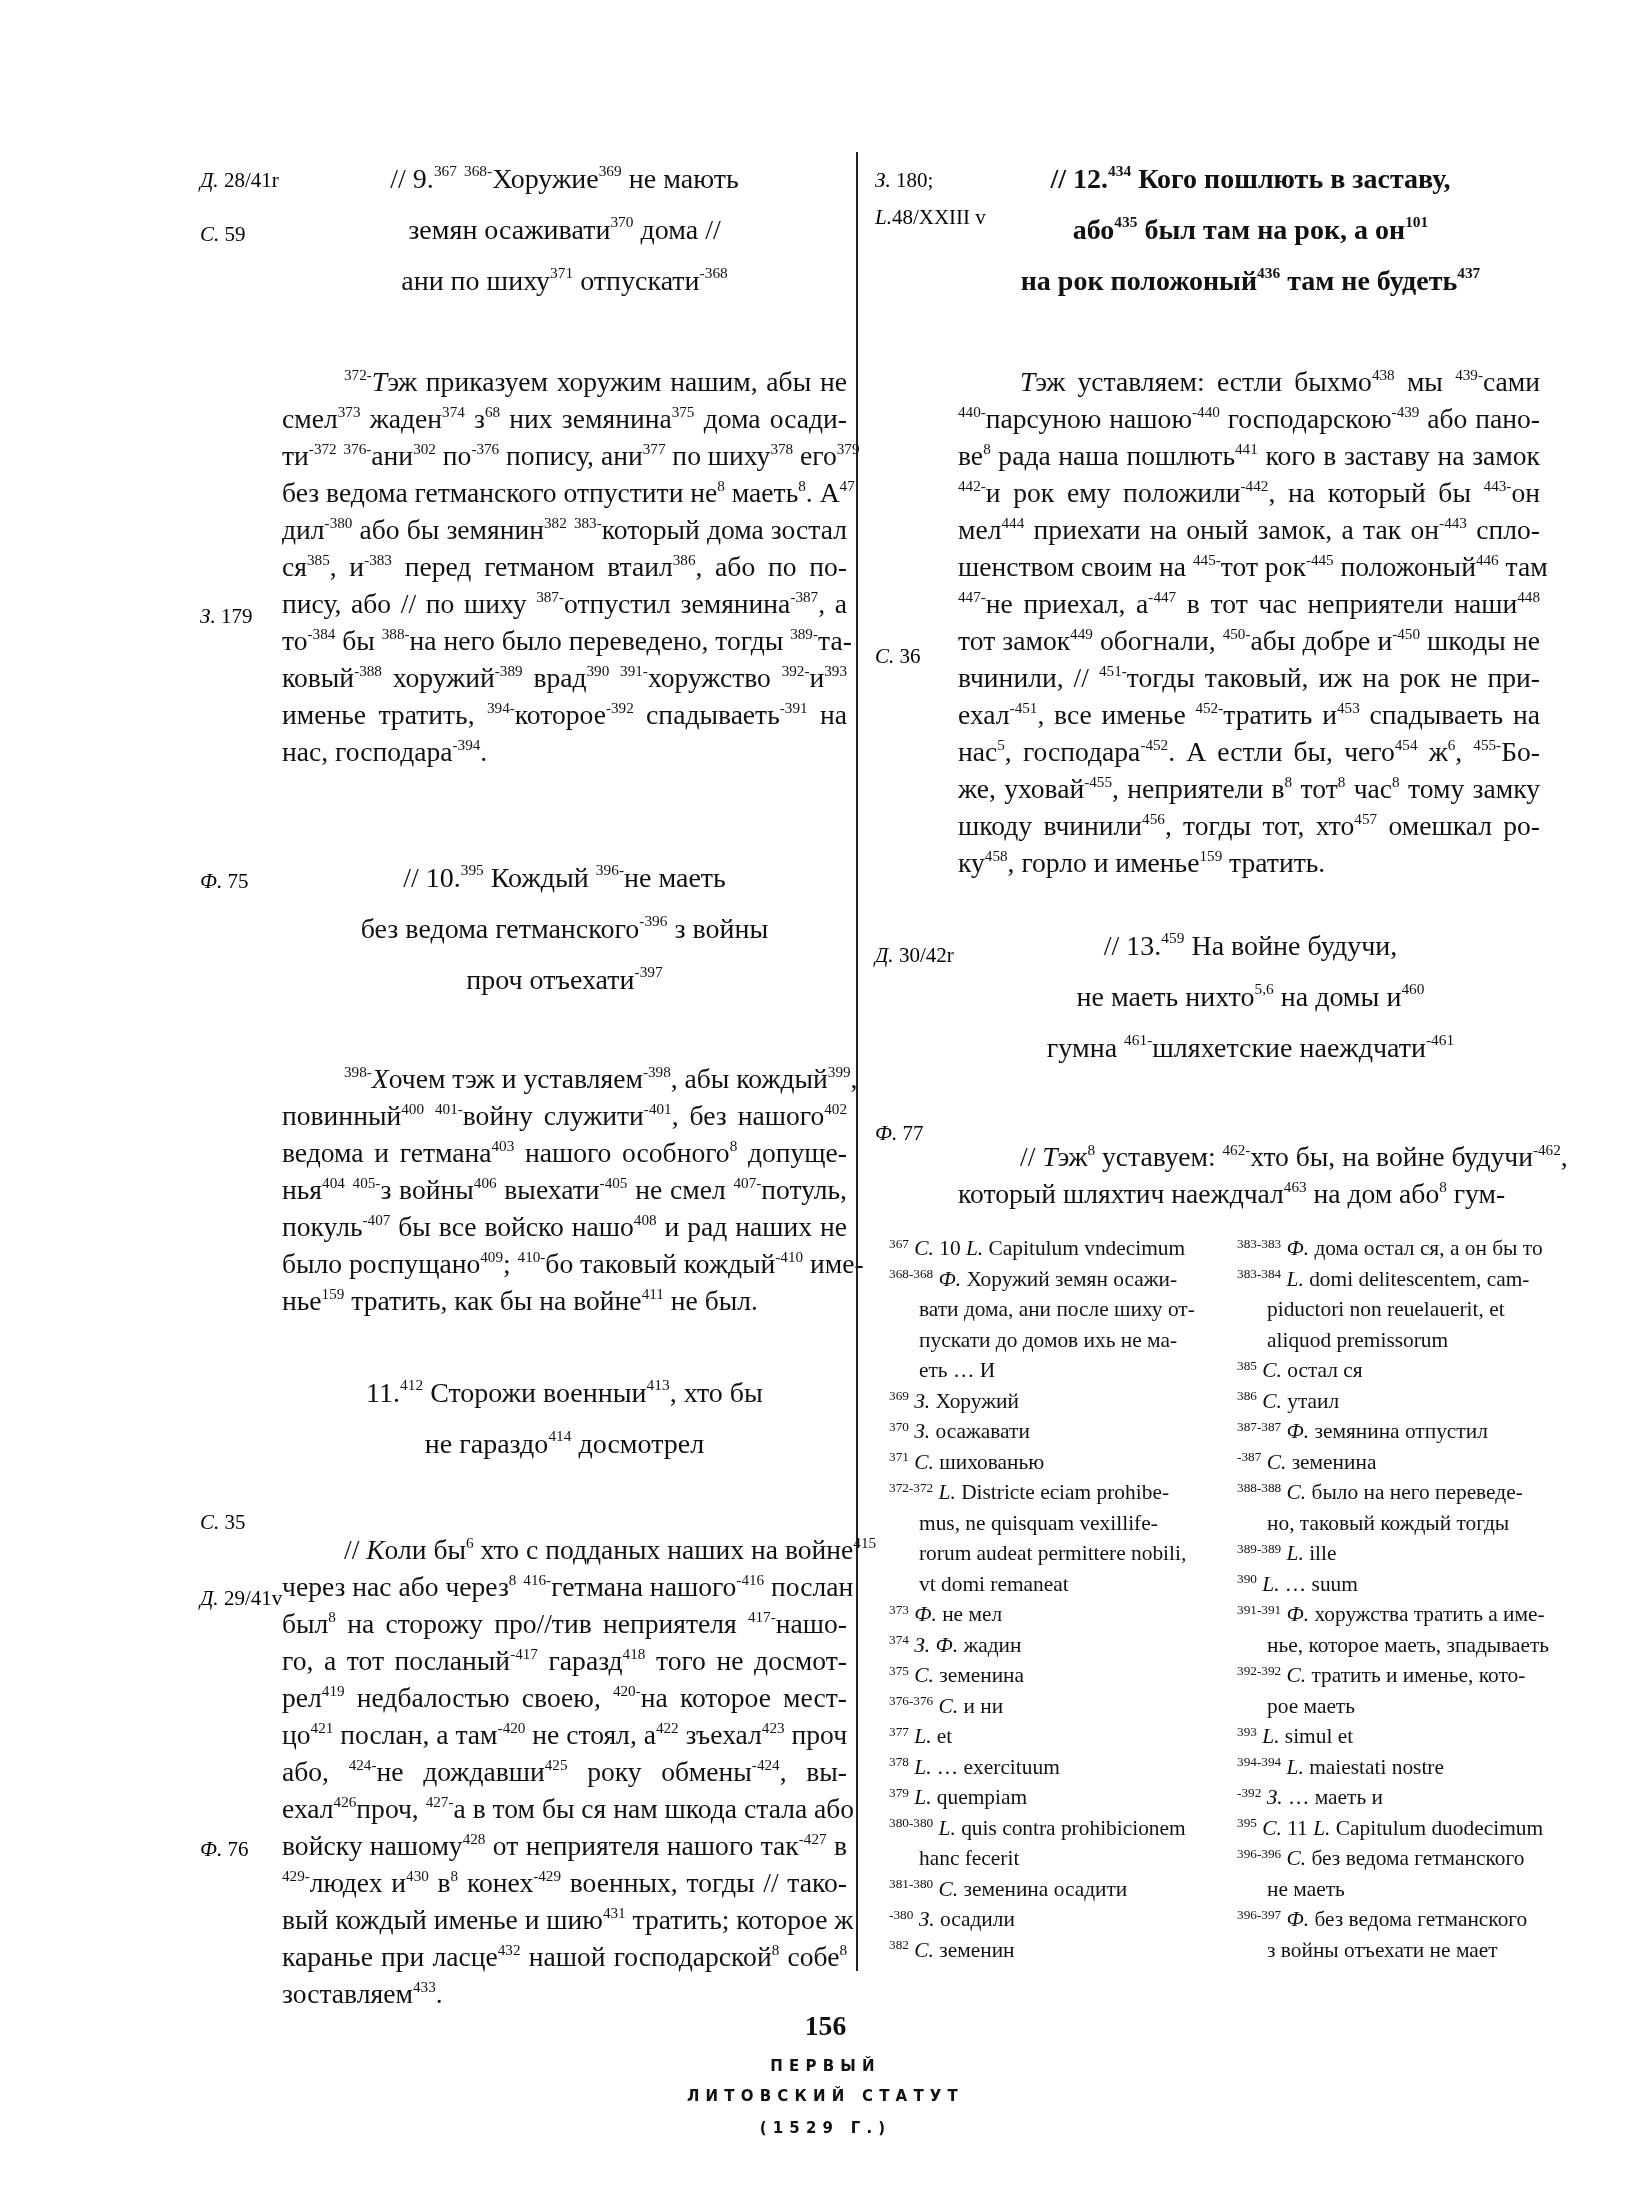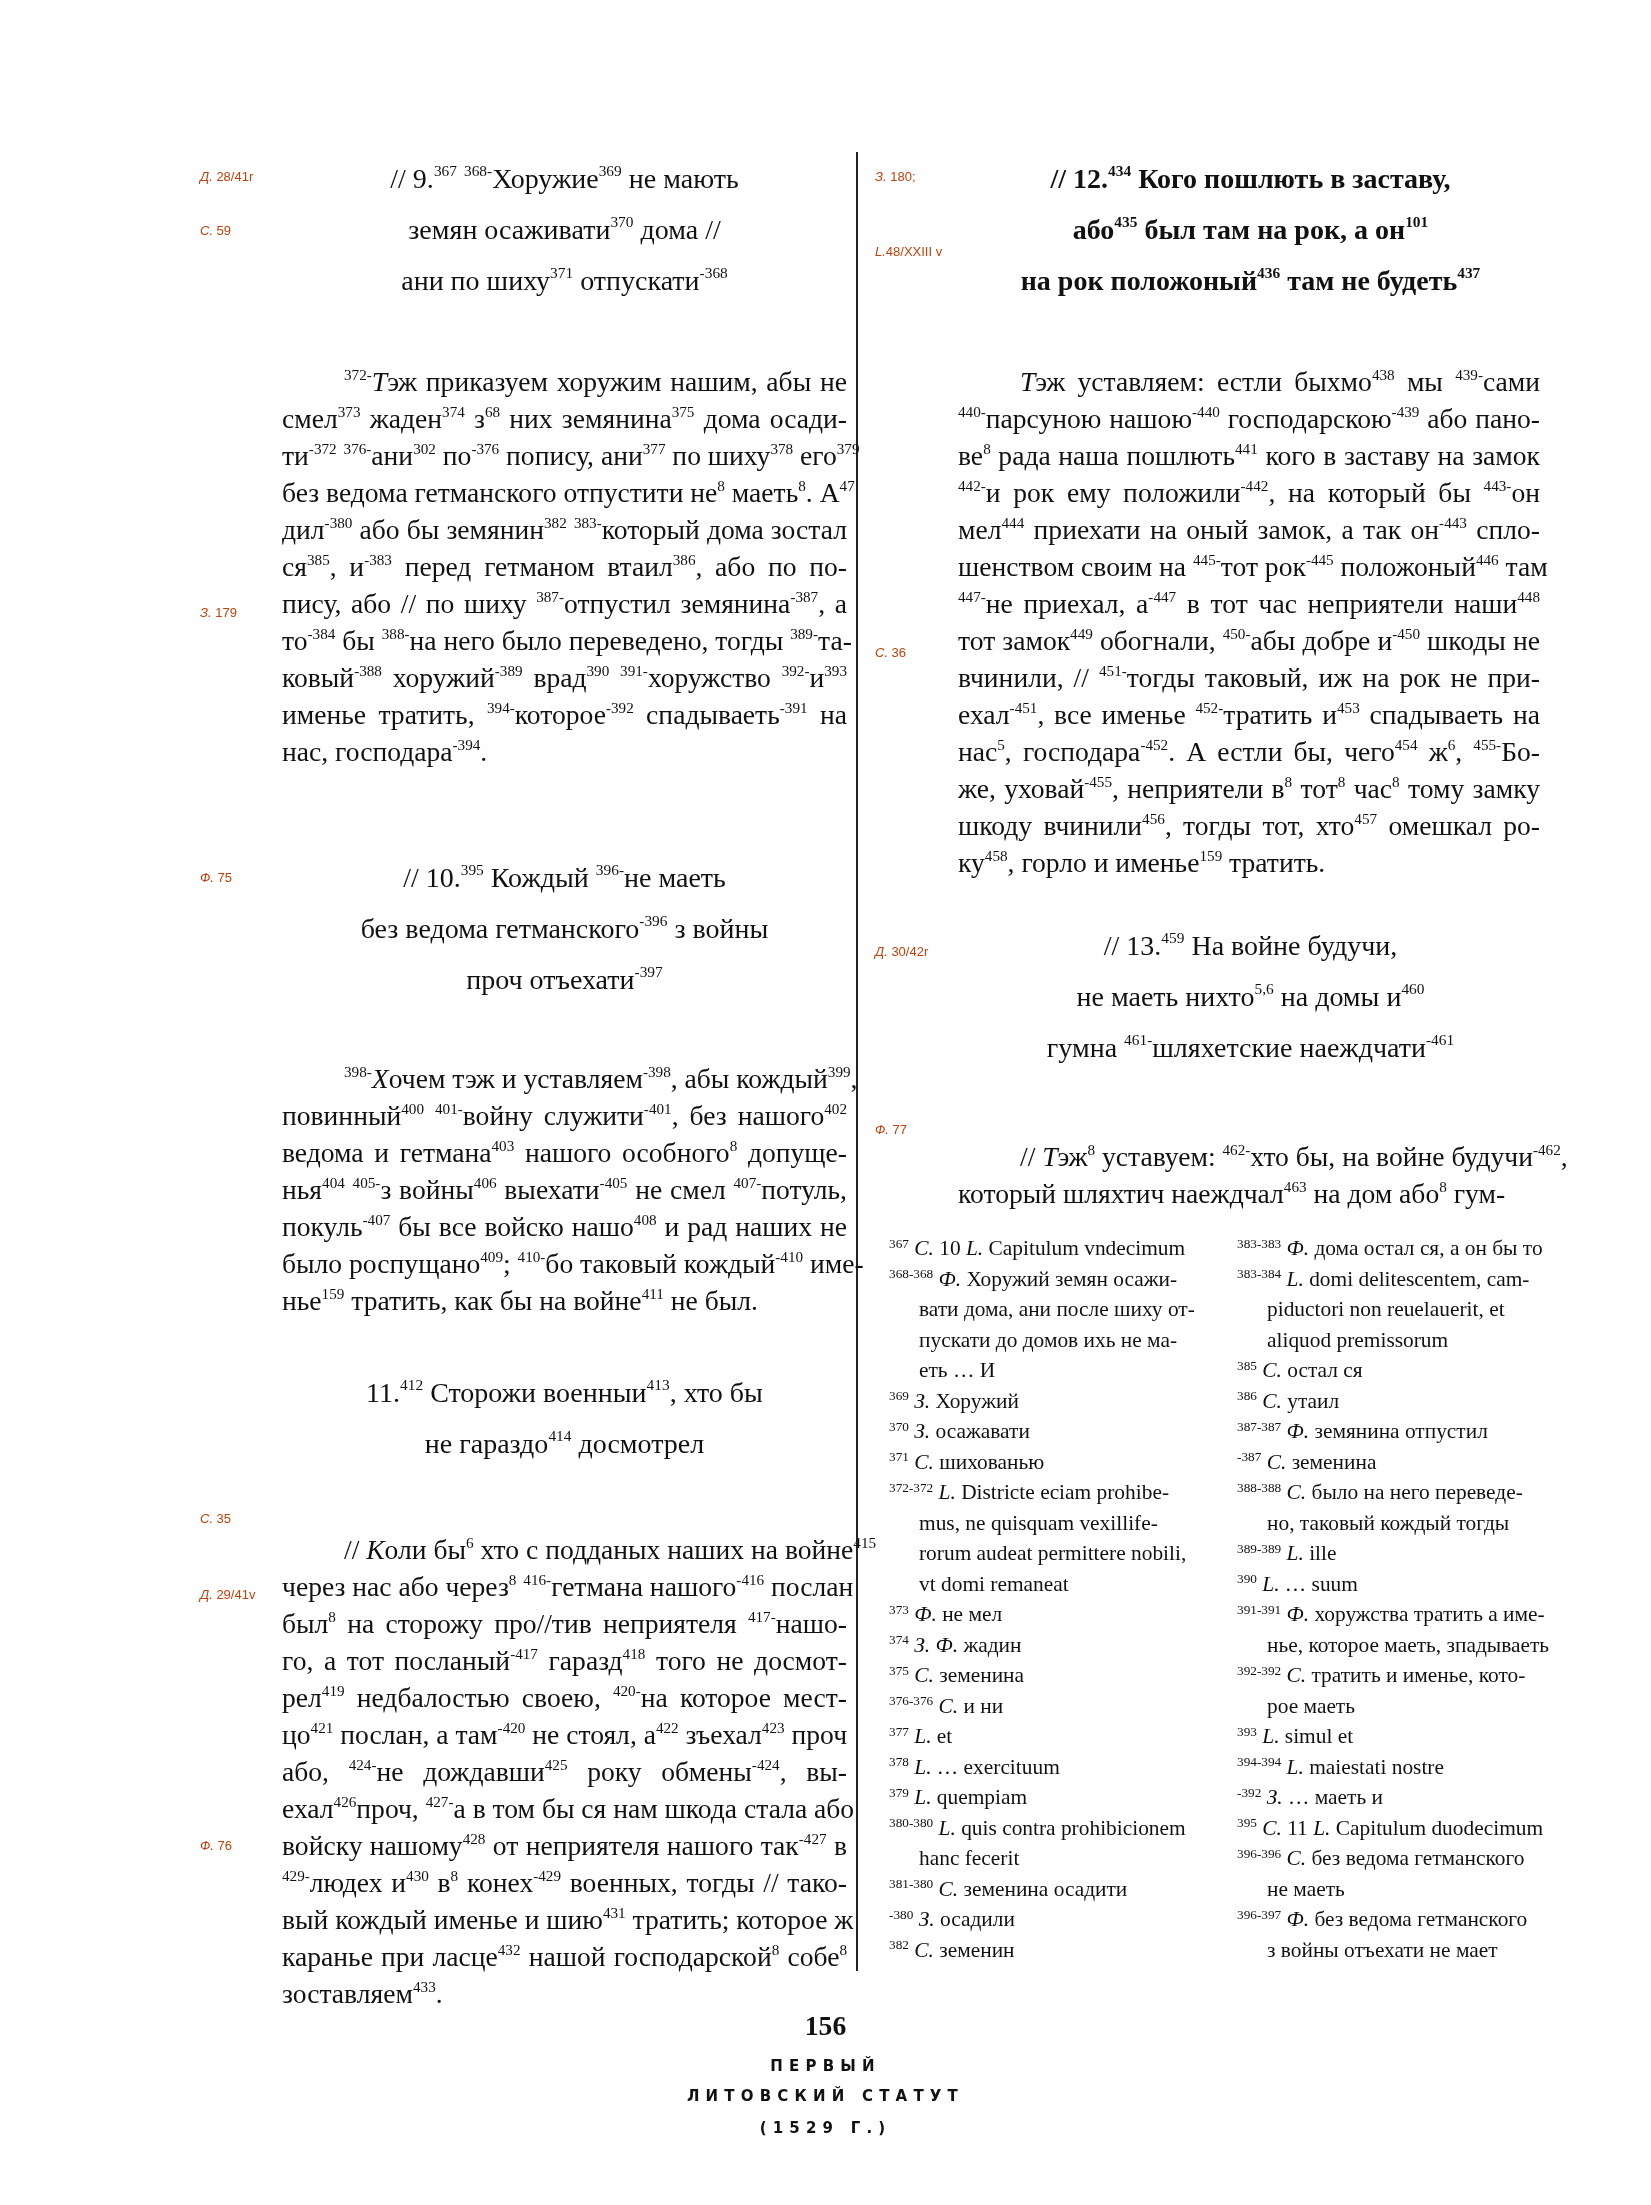--- a/index.html
+++ b/index.html
@@ -1,21 +1,21 @@
 <!DOCTYPE html>
 <html style="font-size:11px"><head>
 <meta charset="utf-8">
 <style>
   html, body { margin:0; padding:0; background:#ffffff; }
   body { width:1651px; height:2205px; position:relative; overflow:hidden;
          font-family:"Liberation Serif", "DejaVu Serif", serif; color:#111; }
   .page { position:absolute; left:0; top:0; width:1651px; height:2205px; background:#fff; }
   .divider { position:absolute; left:856px; top:152px; width:2.1px; height:1819px; background:#222; }
 
-  .margin-note { position:absolute; font-size:13px; line-height:1; font-family:Liberation Sans, sans-serif; color:#c2410c; white-space:nowrap; }
+  .margin-note { position:absolute; font-size:21px; line-height:1; font-family:Liberation Serif, serif; color:#000000; white-space:nowrap; }
   .margin-note i { font-style:italic; }
 
   .heading { position:absolute; text-align:center; font-size:28px; line-height:51px; font-family:"Liberation Sans Narrow","Liberation Serif", serif; }
   .heading .ln { display:block; white-space:nowrap; }
 
   .para { position:absolute; font-size:27.6px; line-height:37px; text-align:justify; text-align-last:left;margin-top:27px; }
   .para .ln { display:block; white-space:nowrap; text-align:justify; text-align-last:justify; }
   .para .ln.last { text-align-last:left; }
   .para .ln.indent { padding-left:62px; }
 
@@ -42,21 +42,21 @@
 
   <div class="margin-note" style="left:200px;top:170px;"><i>Д.</i><span> 28/41r</span></div>
   <div class="margin-note" style="left:200px;top:224px;"><i>С.</i><span> 59</span></div>
   <div class="margin-note" style="left:200px;top:606px;"><i>З.</i><span> 179</span></div>
   <div class="margin-note" style="left:200px;top:871px;"><i>Ф.</i><span> 75</span></div>
   <div class="margin-note" style="left:200px;top:1512px;"><i>С.</i><span> 35</span></div>
   <div class="margin-note" style="left:200px;top:1588px;"><i>Д.</i><span> 29/41v</span></div>
   <div class="margin-note" style="left:200px;top:1839px;"><i>Ф.</i><span> 76</span></div>
 
   <div class="margin-note" style="left:875px;top:170px;"><i>З.</i><span> 180;</span></div>
-  <div class="margin-note" style="left:875px;top:207px;margin-top:38px;"><i>L.</i><span>48/XXIII v</span></div>
+  <div class="margin-note" style="left:875px;top:207px;"><i>L.</i><span>48/XXIII v</span></div>
   <div class="margin-note" style="left:875px;top:646px;"><i>С.</i><span> 36</span></div>
   <div class="margin-note" style="left:875px;top:945px;"><i>Д.</i><span> 30/42r</span></div>
   <div class="margin-note" style="left:875px;top:1123px;"><i>Ф.</i><span> 77</span></div>
 
   <div class="heading" style="left:289px;top:153px;width:551px;">
       <span class="ln"><span>// 9.</span><sup>367</sup><span> </span><sup>368-</sup><span>Хоружие</span><sup>369</sup><span> не мають</span></span>
       <span class="ln"><span>земян осаживати</span><sup>370</sup><span> дома //</span></span>
       <span class="ln"><span>ани по шиху</span><sup>371</sup><span> отпускати</span><sup>-368</sup></span>
     </div>
   <div class="para" style="left:282px;top:336px;width:565px;">

